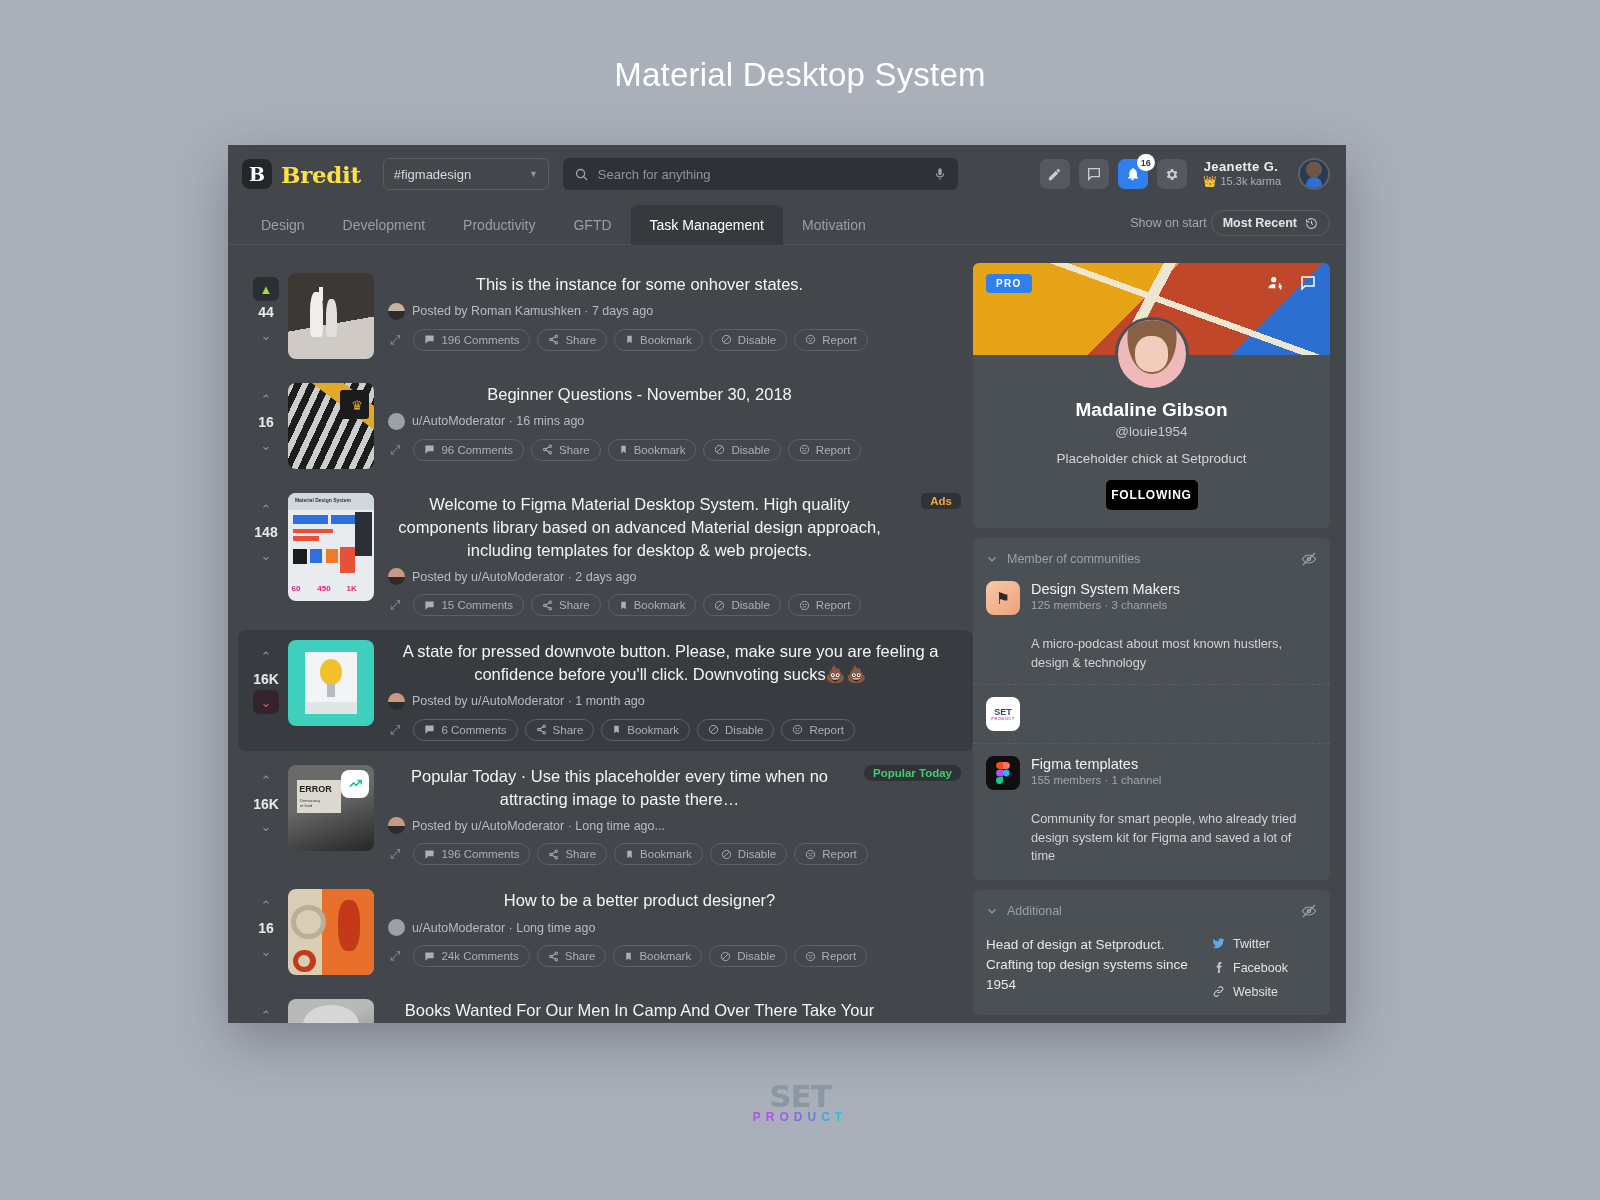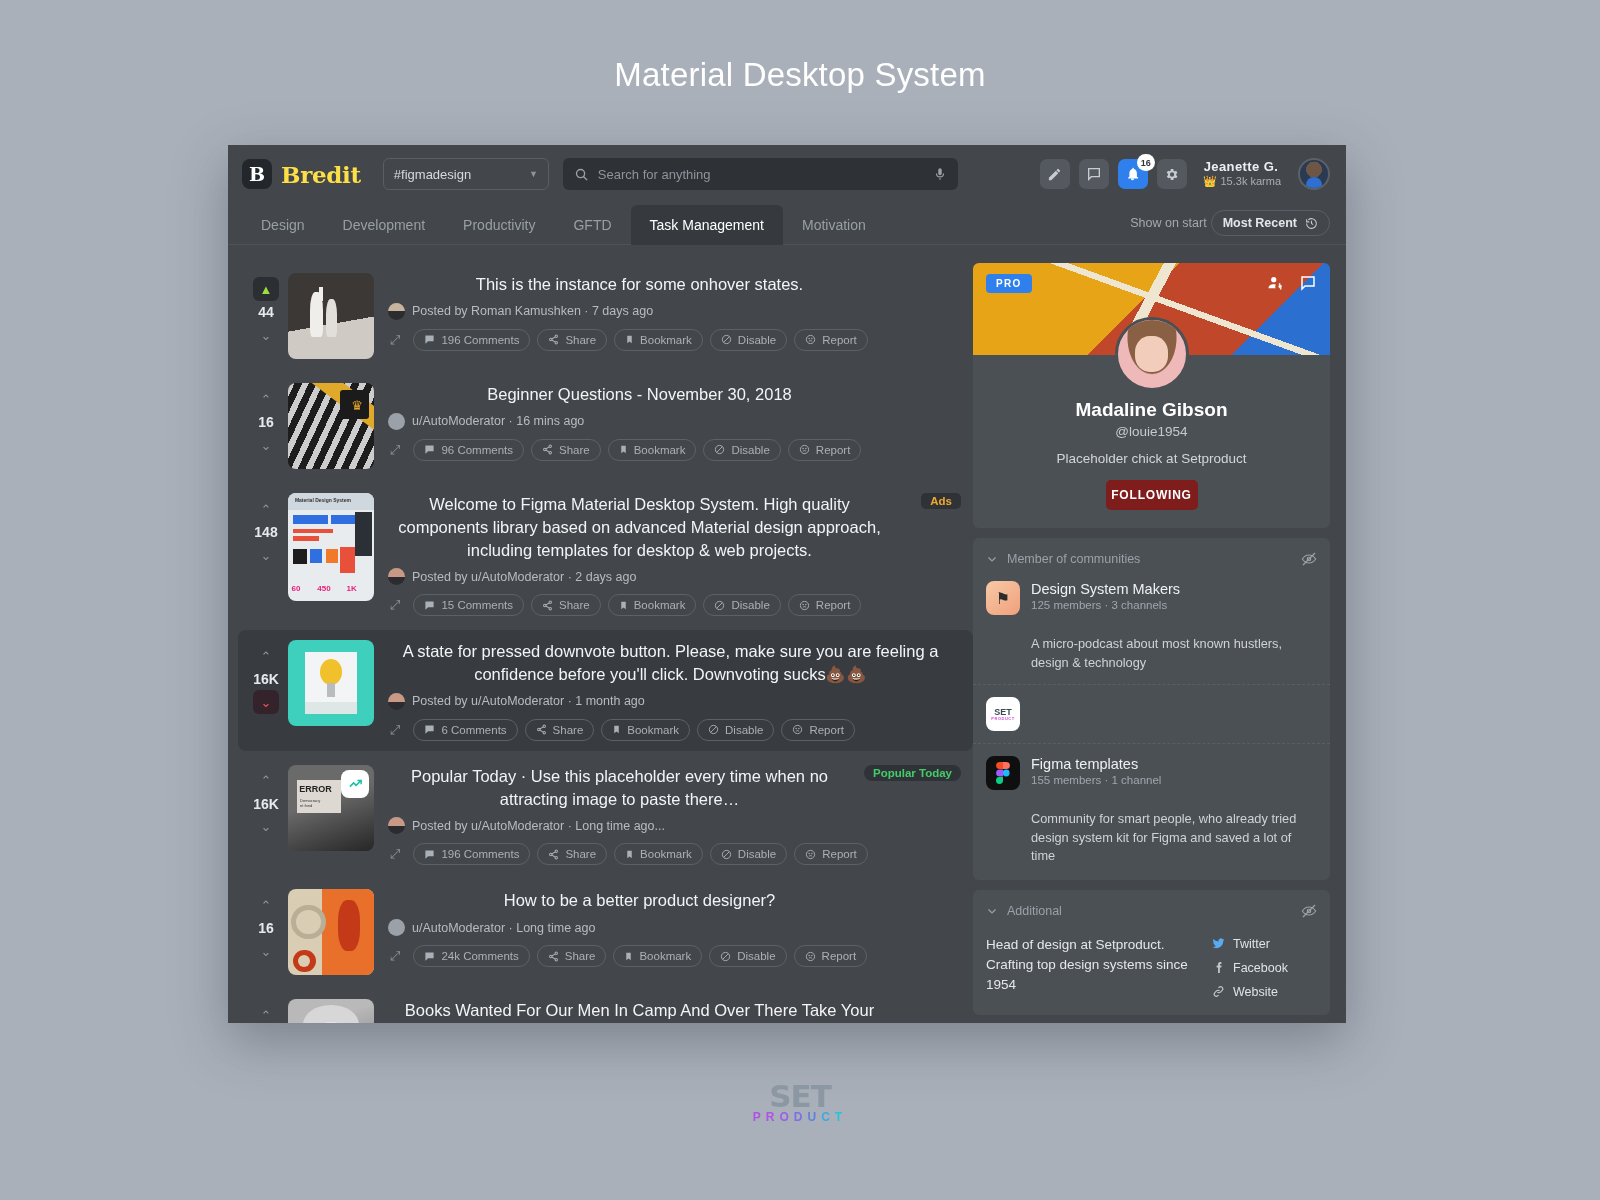--- a/index.html
+++ b/index.html
@@ -188,21 +188,21 @@
     margin: -38px auto 0; position: relative; overflow: hidden;
     border: 3px solid #4b5055; background: #f0b9b9;
   }
   .big-avatar .hair { position:absolute; inset:0; background: radial-gradient(ellipse at 50% 26%, #8a6044 0 50%, transparent 52%); }
   .big-avatar .face { position:absolute; left:26%; top:24%; width:48%; height:52%; border-radius:45%; background:#f3cdbb; }
   .profile-name { color: #fff; font-size: 19px; font-weight: 600; margin-top: 8px; }
   .profile-handle { color: #c5cacf; font-size: 13.5px; margin-top: 3px; }
   .profile-bio { color: #d2d6da; font-size: 13.5px; margin-top: 12px; }
   .follow-btn {
     margin: 14px auto 0; width: 92px; height: 30px; border-radius: 5px;
-    background: #7f1d1d; color: #fff; font-size: 12px; font-weight: 700;
+    background: #000000; color: #fff; font-size: 12px; font-weight: 700;
     letter-spacing: .8px; display: flex; align-items: center; justify-content: center;
   }
   .card-head {
     display: flex; align-items: center; gap: 9px;
     padding: 13px 13px 4px; color: #9aa1a8; font-size: 12.5px;
   }
   .card-head .eye { margin-left: auto; }
   .comm { display: flex; gap: 11px; padding: 10px 13px 0; }
   .comm + .comm { border-top: 1px dashed #5a5f65; margin-top: 12px; padding-top: 12px; }
   .comm-ic { width: 34px; height: 34px; border-radius: 8px; flex: none; display:flex; align-items:center; justify-content:center; font-size:16px; }

